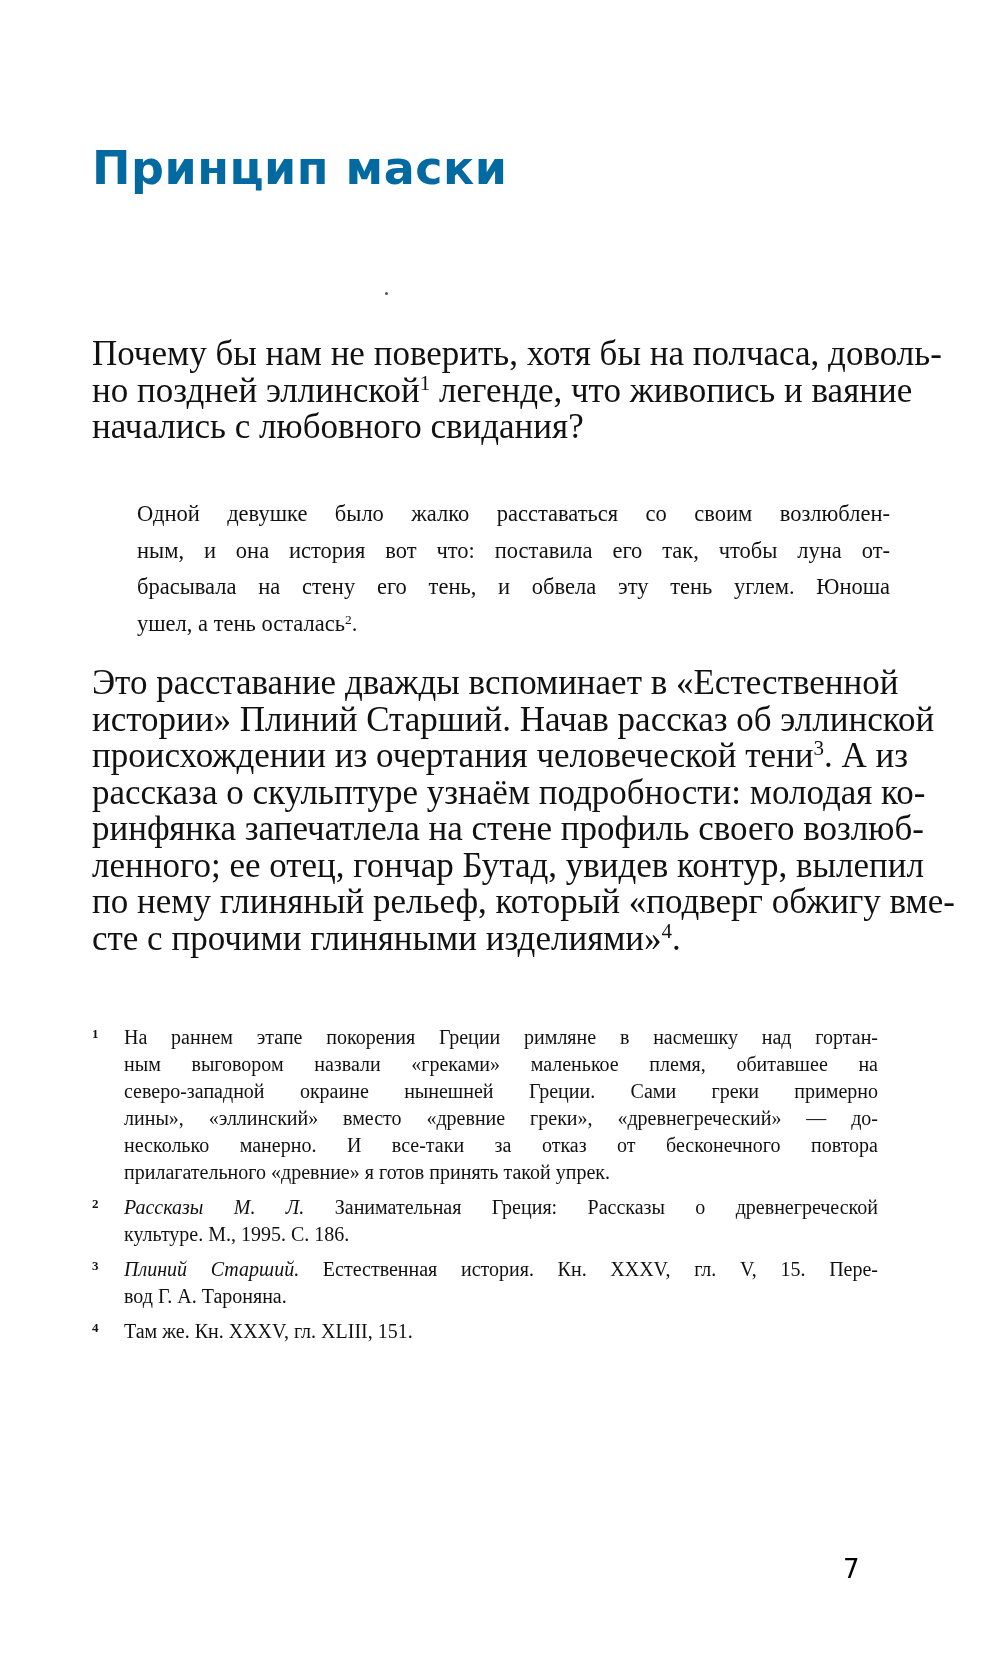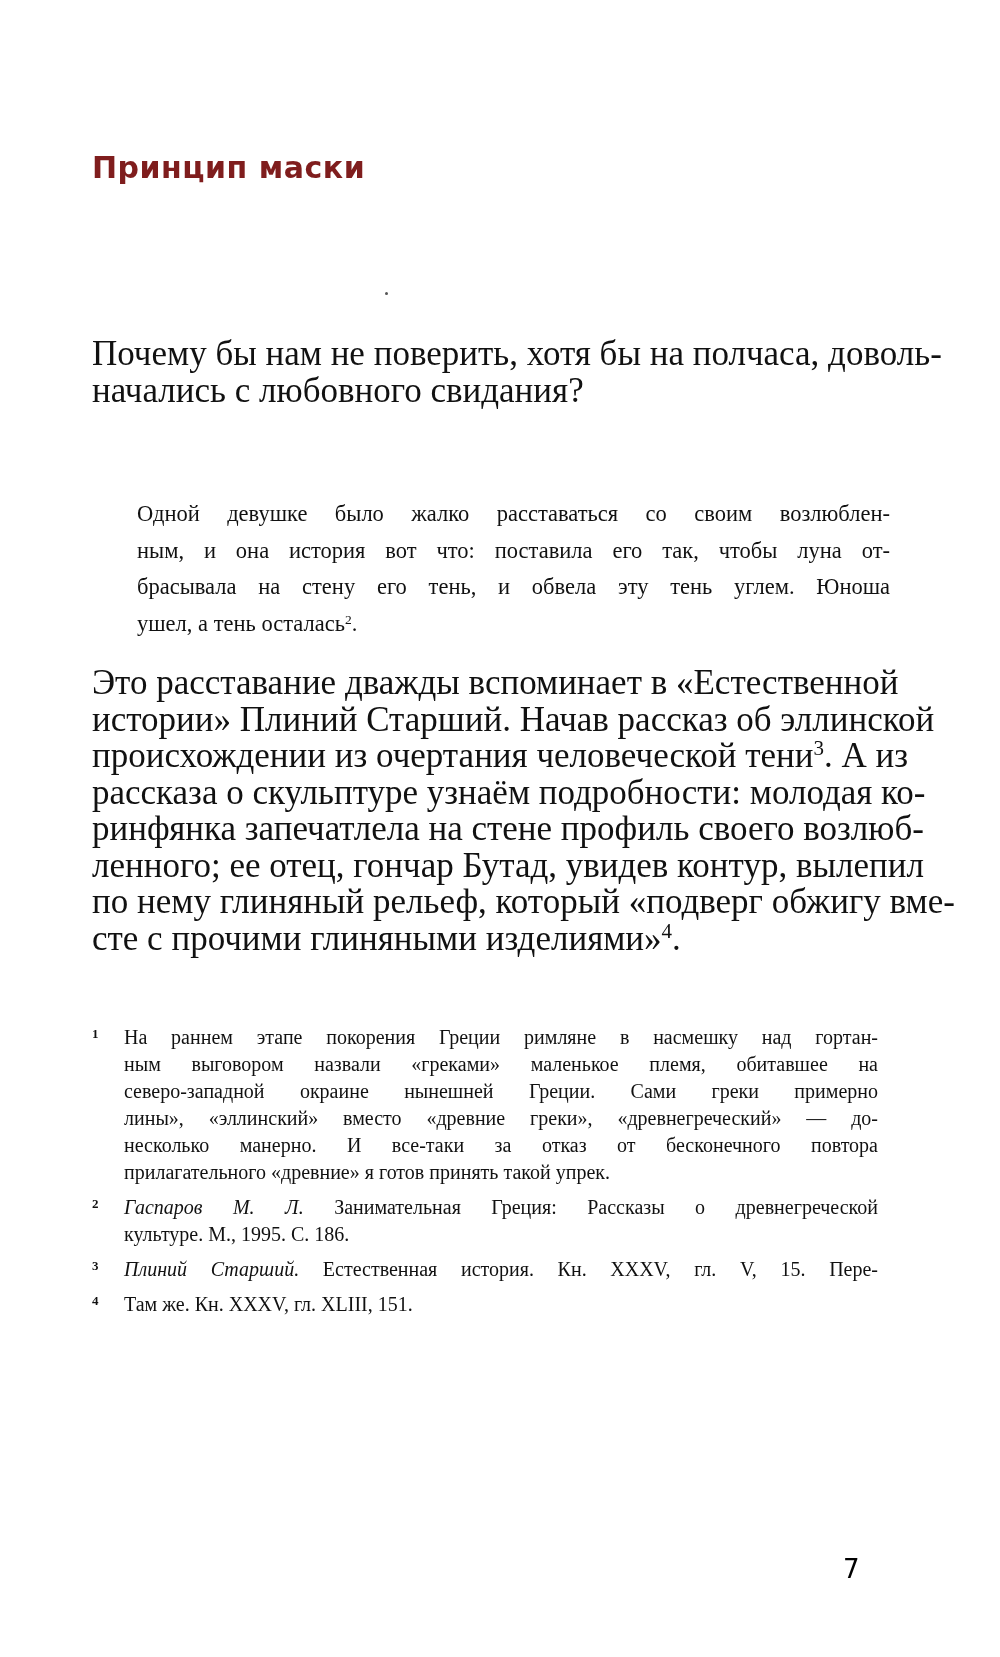--- a/index.html
+++ b/index.html
@@ -1,21 +1,21 @@
 <!DOCTYPE html>
 <html><head>
   <meta charset="utf-8">
   <style>
     html, body { margin: 0; padding: 0; background: #ffffff; }
     body { width: 1000px; height: 1657px; position: relative; overflow: hidden; color: #111; }
     .page { position: absolute; left: 0; top: 0; width: 1000px; height: 1657px; background: #fff; }
     .title {
       position: absolute; left: 92px; top: 140px;
       font-family: "DejaVu Sans", sans-serif; font-weight: bold;
-      font-size: 30px; letter-spacing: 0.5px; color: #7f1d1d; margin: 0; line-height: 56px;
+      font-size: 46px; letter-spacing: 0.5px; color: #0369a1; margin: 0; line-height: 56px;
     }
     .dot { position: absolute; left: 385px; top: 292px; width: 3px; height: 3px; background: #555; border-radius: 50%; }
     .body-text {
       position: absolute; left: 92px; width: 786px;
       font-family: "Liberation Serif", serif; font-size: 35px; line-height: 36.5px;
       text-align: justify; margin: 0;
     }
     .body-text .line { display: block; white-space: nowrap; text-align-last: justify; text-align: justify; }
     .body-text .line.last { text-align-last: left; }
     .p1 { top: 336px; }
@@ -45,20 +45,21 @@
 <body>
 
 <div class="page">
 
   <h1 class="title">Принцип маски</h1>
 
   <div class="dot"></div>
 
   <div class="body-text p1">
     <span class="line">Почему бы нам не поверить, хотя бы на полчаса, доволь-</span>
+    <span class="line"><span>но поздней эллинской</span><sup>1</sup> <span>легенде, что живопись и ваяние</span></span>
     <span class="line last">начались с любовного свидания?</span>
   </div>
 
   <div class="quote">
     <span class="line">Одной девушке было жалко расставаться со своим возлюблен-</span>
     <span class="line">ным, и она история вот что: поставила его так, чтобы луна от-</span>
     <span class="line">брасывала на стену его тень, и обвела эту тень углем. Юноша</span>
     <span class="line last"><span>ушел, а тень осталась</span><sup>2</sup><span>.</span></span>
   </div>
 
@@ -78,26 +79,27 @@
       <span class="fn-num">1</span>
       <span class="line">На раннем этапе покорения Греции римляне в насмешку над гортан-</span>
       <span class="line">ным выговором назвали «греками» маленькое племя, обитавшее на</span>
       <span class="line">северо-западной окраине нынешней Греции. Сами греки примерно</span>
       <span class="line">лины», «эллинский» вместо «древние греки», «древнегреческий» — до-</span>
       <span class="line">несколько манерно. И все-таки за отказ от бесконечного повтора</span>
       <span class="line last">прилагательного «древние» я готов принять такой упрек.</span>
     </div>
     <div class="fn">
       <span class="fn-num">2</span>
-      <span class="line"><span class="it">Гаспаров М. Л.</span><span> Занимательная Греция: Рассказы о древнегреческой</span></span>
+      <span class="line"><span class="it">Рассказы М. Л.</span><span> Занимательная Греция: Рассказы о древнегреческой</span></span>
       <span class="line last">культуре. М., 1995. С. 186.</span>
     </div>
     <div class="fn">
       <span class="fn-num">3</span>
       <span class="line"><span class="it">Плиний Старший.</span><span> Естественная история. Кн. XXXV, гл. V, 15. Пере-</span></span>
+      <span class="line last">вод Г. А. Тароняна.</span>
     </div>
     <div class="fn">
       <span class="fn-num">4</span>
       <span class="line last">Там же. Кн. XXXV, гл. XLIII, 151.</span>
     </div>
   </div>
 
   <div class="page-number">7</div>
 </div>
 

